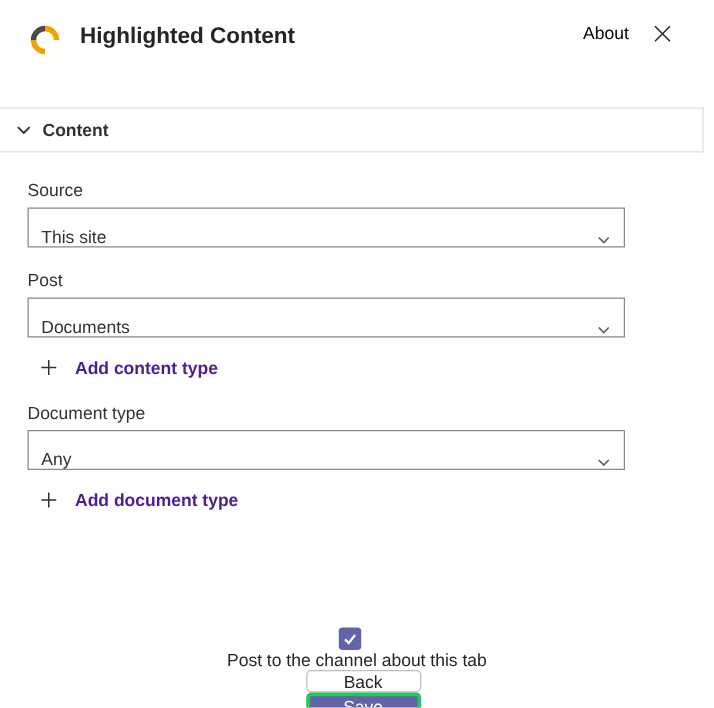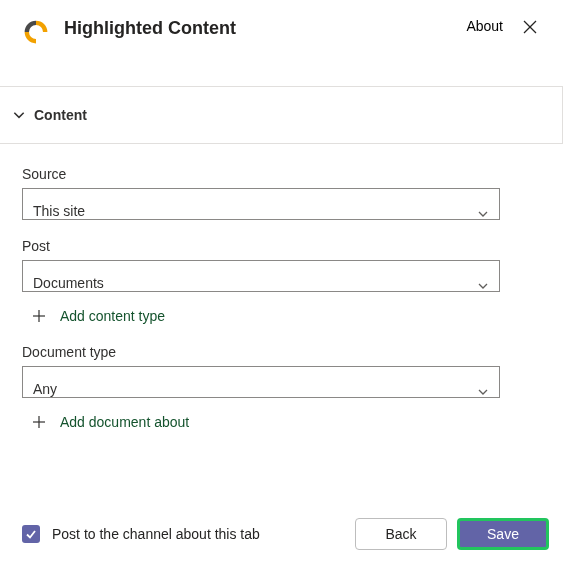--- a/index.html
+++ b/index.html
@@ -64,21 +64,21 @@
   .intro {
     font-size: 14px;
     color: #323130;
     line-height: 1.35;
     margin-bottom: 24px;
     padding-right: 20px;
   }
   .section-header {
     border: 1px solid #e1dfdd;
     border-left: none;
-    padding: 20px 12px;
+    padding: 9px 12px;
     display: flex;
     align-items: center;
     margin-left: -22px;
     margin-bottom: 22px;
     cursor: pointer;
   }
   .section-header .chev {
     width: 14px; height: 14px; margin-right: 8px;
     display: flex; align-items: center; justify-content: center;
   }
@@ -103,39 +103,41 @@
     align-items: flex-end;
     justify-content: space-between;
     cursor: pointer;
     font-size: 14px;
     margin-bottom: 14px;
   }
   .dropdown .dd-caret { width: 12px; height: 12px; }
   .add-link {
     display: flex;
     align-items: center;
-    color: #14532d;
+    color: #4c1d95;
     font-size: 14px;
     cursor: pointer;
     padding: 2px 0 2px 10px;
     margin-bottom: 18px;
+    font-weight: bold;
   }
   .add-link .plus {
     width: 14px; height: 14px; margin-right: 14px;
     display: flex; align-items: center; justify-content: center;
     color: #323130;
   }
   .footer {
     position: absolute;
     bottom: 0; left: 0; right: 0;
     height: 64px;
     display: flex;
     align-items: center;
     padding: 0 22px;
     background: #fff;
+    flex-direction: column;
   }
   .checkbox {
     width: 18px; height: 18px;
     background: #6264a7;
     border-radius: 3px;
     display: flex;
     align-items: center;
     justify-content: center;
     margin-right: 12px;
     cursor: pointer;
@@ -245,21 +247,21 @@
           </svg>
       </span>
     </div>
     <div class="add-link">
       <span class="plus">
         <svg viewBox="0 0 14 14">
             <line x1="7" y1="1" x2="7" y2="13" stroke="#323130" stroke-width="1.2"></line>
             <line x1="1" y1="7" x2="13" y2="7" stroke="#323130" stroke-width="1.2"></line>
           </svg>
       </span>
-      <span>Add document about</span>
+      <span>Add document type</span>
     </div>
   </div>
 
   <div style="height:40px"></div>
 </div>
 
 <div class="footer">
   <div class="checkbox">
     <svg viewBox="0 0 12 12">
       <polyline points="2,6.5 5,9.5 10,3" fill="none" stroke="#fff" stroke-width="1.8"></polyline>

